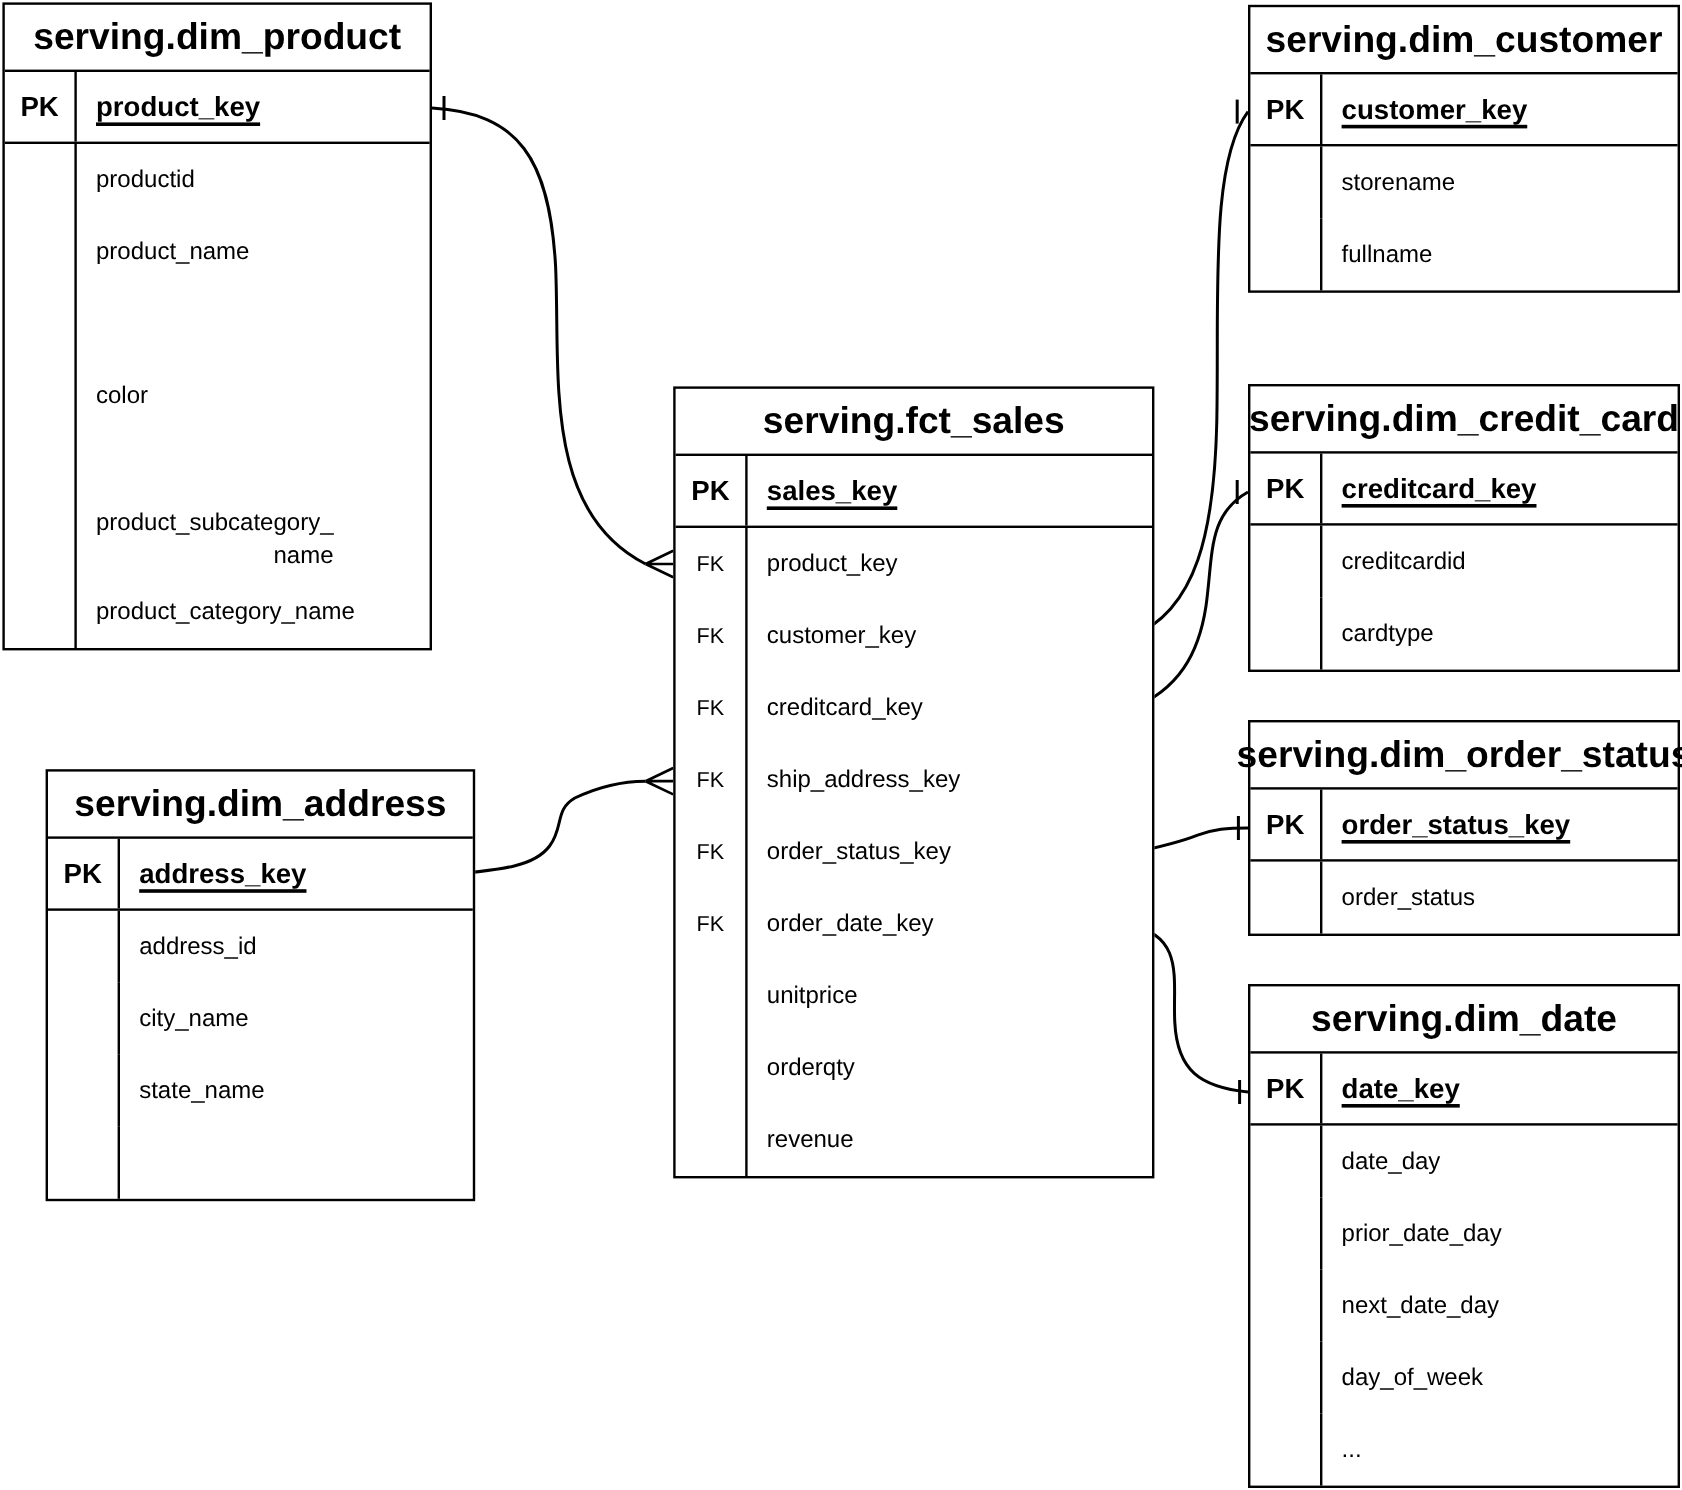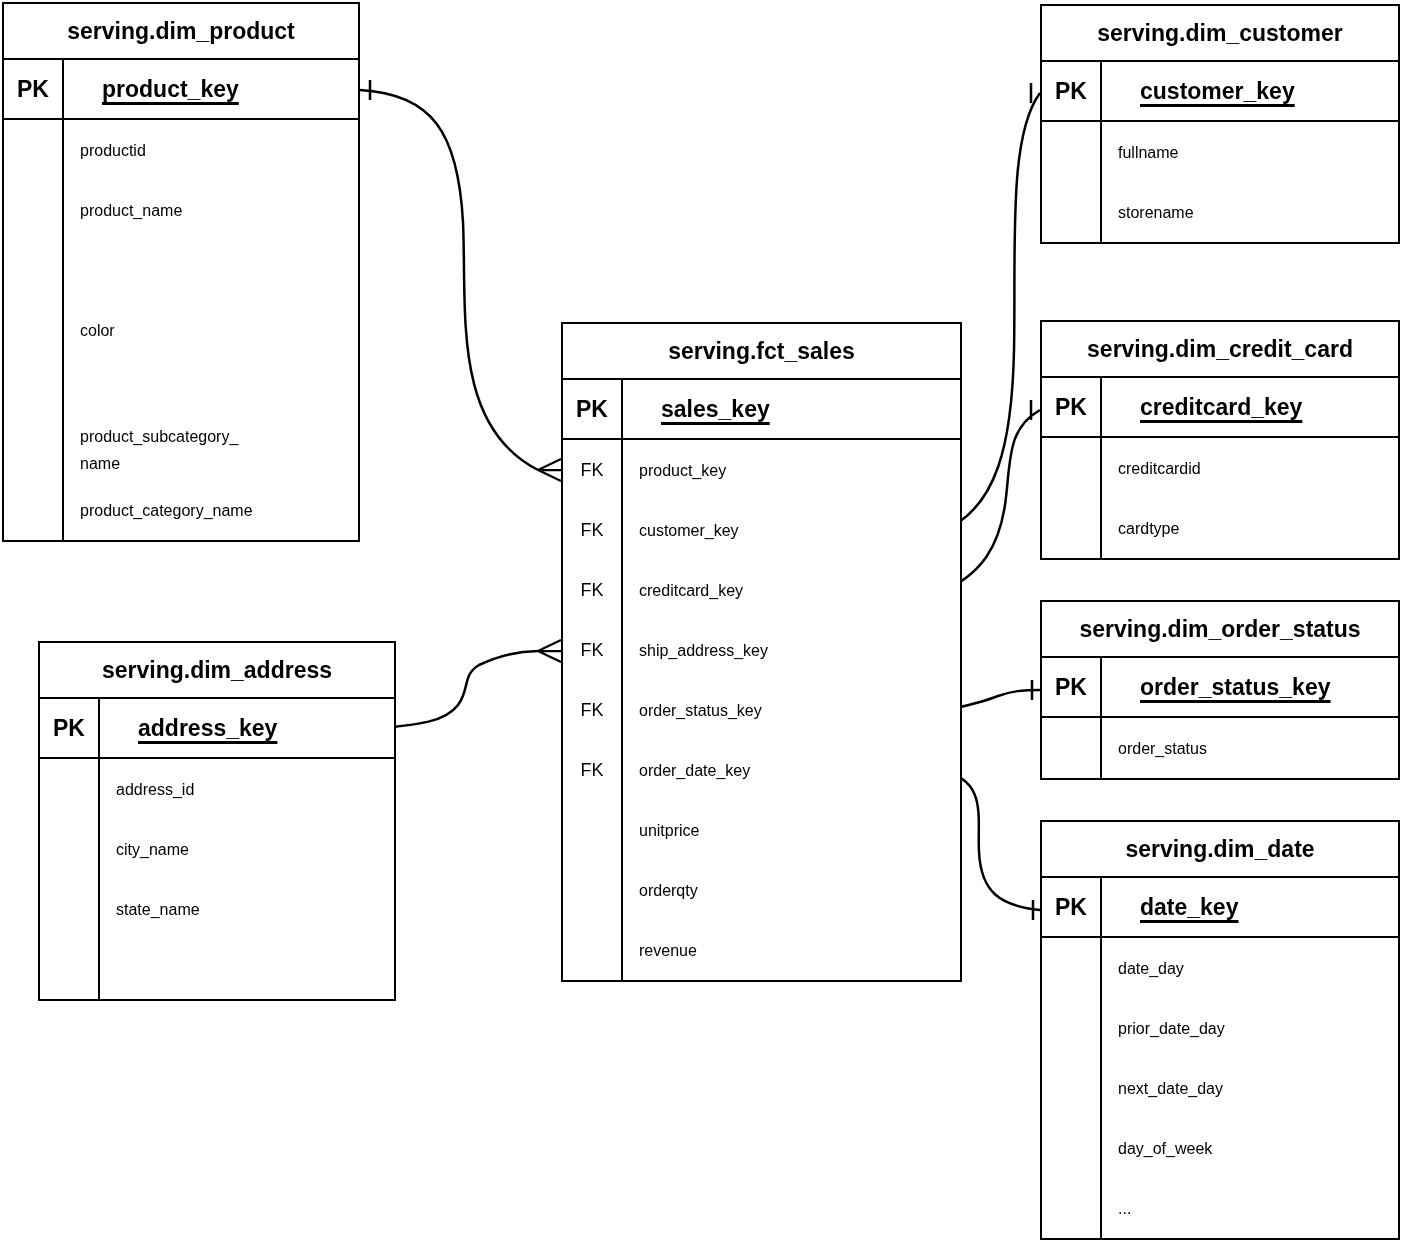--- a/index.html
+++ b/index.html
@@ -26,27 +26,26 @@
   .tbl {
     position: absolute;
     background: #ffffff;
     border: 2px solid #000;
   }
   .tbl-title {
     height: 56px;
     border-bottom: 2px solid #000;
     display: flex; align-items: center; justify-content: center;
     font-weight: bold;
-    font-size: 23px;
+    font-size: 31px;
   }
   .pk-row {
     display: flex;
     height: 60px;
     border-bottom: 2px solid #000;
-    gap: 22px;
   }
   .keycell {
     flex: 0 0 60px;
     width: 60px;
     border-right: 2px solid #000;
     display: flex; align-items: center; justify-content: center;
     font-size: 18px;
   }
   .pk-row .keycell { font-weight: bold; font-size: 23px; }
   .pk-name {
@@ -57,23 +56,24 @@
     font-size: 23px;
     text-decoration: underline;
     text-decoration-thickness: 2.5px;
     text-underline-offset: 5px;
   }
   .row { display: flex; height: 60px; }
   .fname {
     flex: 1;
     display: flex; align-items: center;
     padding-left: 16px;
-    font-size: 16px;
+    font-size: 20px;
     line-height: 27px;
     white-space: pre-line;
+    text-align: right;
   }
 
   #t-product  { left: 2px;    top: 2px;   width: 358px; }
   #t-customer { left: 1040px; top: 4px;   width: 360px; }
   #t-sales    { left: 561px;  top: 322px; width: 401px; }
   #t-credit   { left: 1040px; top: 320px; width: 360px; }
   #t-status   { left: 1040px; top: 600px; width: 360px; }
   #t-date     { left: 1040px; top: 820px; width: 360px; }
   #t-address  { left: 2px;    top: 641px; width: 358px; margin-left: 36px; }
 </style>
@@ -156,25 +156,25 @@
   </div>
 
   <div class="tbl" id="t-customer">
     <div class="tbl-title">serving.dim_customer</div>
     <div class="pk-row">
       <div class="keycell">PK</div>
       <div class="pk-name">customer_key</div>
     </div>
     <div class="row">
       <div class="keycell"></div>
+      <div class="fname">storename</div>
+    </div>
+    <div class="row">
+      <div class="keycell"></div>
       <div class="fname">fullname</div>
-    </div>
-    <div class="row">
-      <div class="keycell"></div>
-      <div class="fname">storename</div>
     </div>
   </div>
 
   <div class="tbl" id="t-sales">
     <div class="tbl-title">serving.fct_sales</div>
     <div class="pk-row">
       <div class="keycell">PK</div>
       <div class="pk-name">sales_key</div>
     </div>
     <div class="row">

